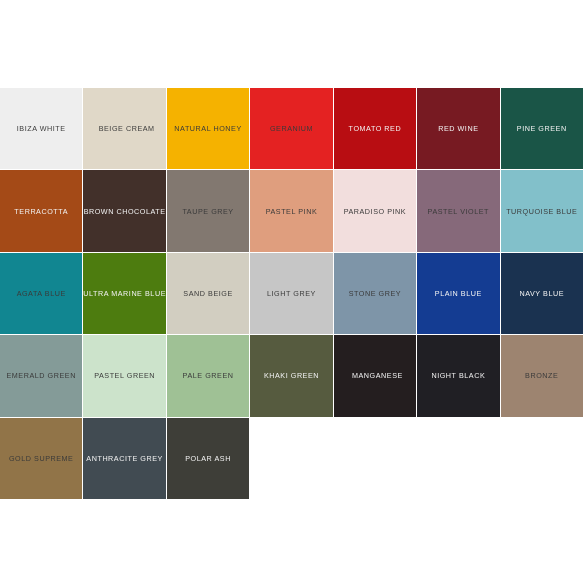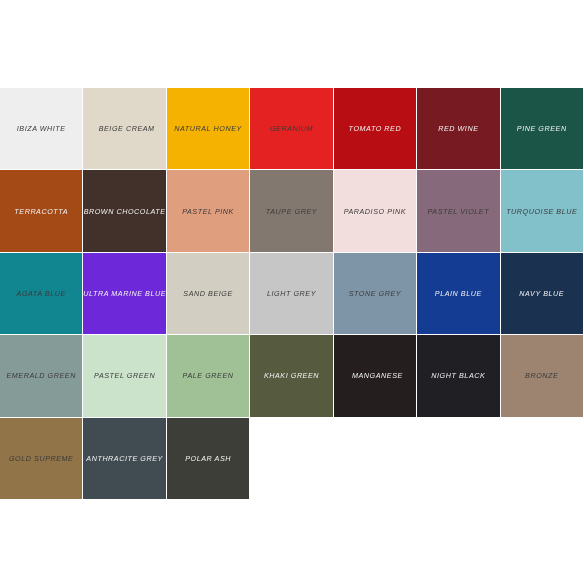--- a/index.html
+++ b/index.html
@@ -33,21 +33,20 @@
     box-sizing: border-box;
     width: 82.43px;
     height: 81.4px;
     margin: 0 1px 1px 0;
     display: flex;
     align-items: center;
     justify-content: center;
     text-align: center;
     padding: 2px 3px;
     overflow: hidden;
-    font-style: italic;
   }
   .swatch-label {
     font-size: 7.2px;
     line-height: 1.25;
     letter-spacing: 0.55px;
     text-transform: uppercase;
     white-space: nowrap;
     font-weight: 400;
   }
   .swatch.light-text .swatch-label { color: #f2f2f2; }
@@ -78,39 +77,39 @@
       </div>
       <div class="swatch light-text" style="background-color: rgb(26, 85, 71);">
         <span class="swatch-label">PINE GREEN</span>
       </div>
       <div class="swatch light-text" style="background-color: rgb(164, 74, 23);">
         <span class="swatch-label">TERRACOTTA</span>
       </div>
       <div class="swatch light-text" style="background-color: rgb(66, 48, 42);">
         <span class="swatch-label">BROWN CHOCOLATE</span>
       </div>
+      <div class="swatch dark-text" style="background-color: rgb(130, 120, 112);">
+        <span class="swatch-label">TAUPE GREY</span>
+      </div>
       <div class="swatch dark-text" style="background-color: rgb(223, 158, 126);">
         <span class="swatch-label">PASTEL PINK</span>
-      </div>
-      <div class="swatch dark-text" style="background-color: rgb(130, 120, 112);">
-        <span class="swatch-label">TAUPE GREY</span>
       </div>
       <div class="swatch dark-text" style="background-color: rgb(242, 222, 221);">
         <span class="swatch-label">PARADISO PINK</span>
       </div>
       <div class="swatch dark-text" style="background-color: rgb(134, 105, 122);">
         <span class="swatch-label">PASTEL VIOLET</span>
       </div>
       <div class="swatch dark-text" style="background-color: rgb(130, 192, 202);">
         <span class="swatch-label">TURQUOISE BLUE</span>
       </div>
       <div class="swatch dark-text" style="background-color: rgb(17, 134, 145);">
         <span class="swatch-label">AGATA BLUE</span>
       </div>
-      <div class="swatch light-text" style="background-color: #6d28d9;">
+      <div class="swatch light-text" style="background-color: #4d7c0f;">
         <span class="swatch-label">ULTRA MARINE BLUE</span>
       </div>
       <div class="swatch dark-text" style="background-color: rgb(210, 206, 193);">
         <span class="swatch-label">SAND BEIGE</span>
       </div>
       <div class="swatch dark-text" style="background-color: rgb(198, 198, 198);">
         <span class="swatch-label">LIGHT GREY</span>
       </div>
       <div class="swatch dark-text" style="background-color: rgb(126, 149, 168);">
         <span class="swatch-label">STONE GREY</span>

